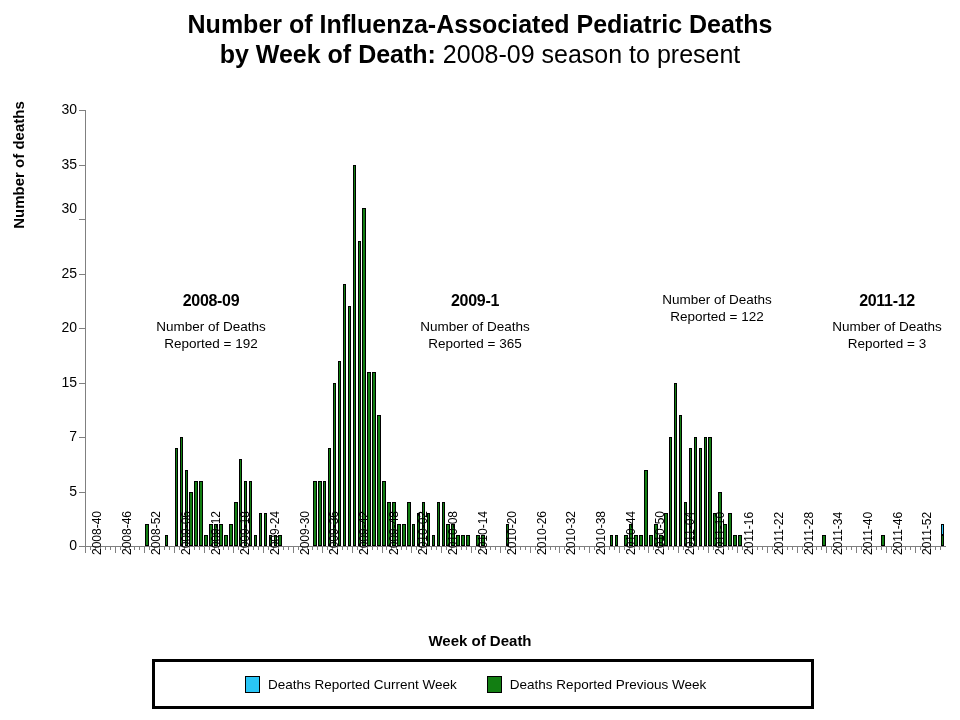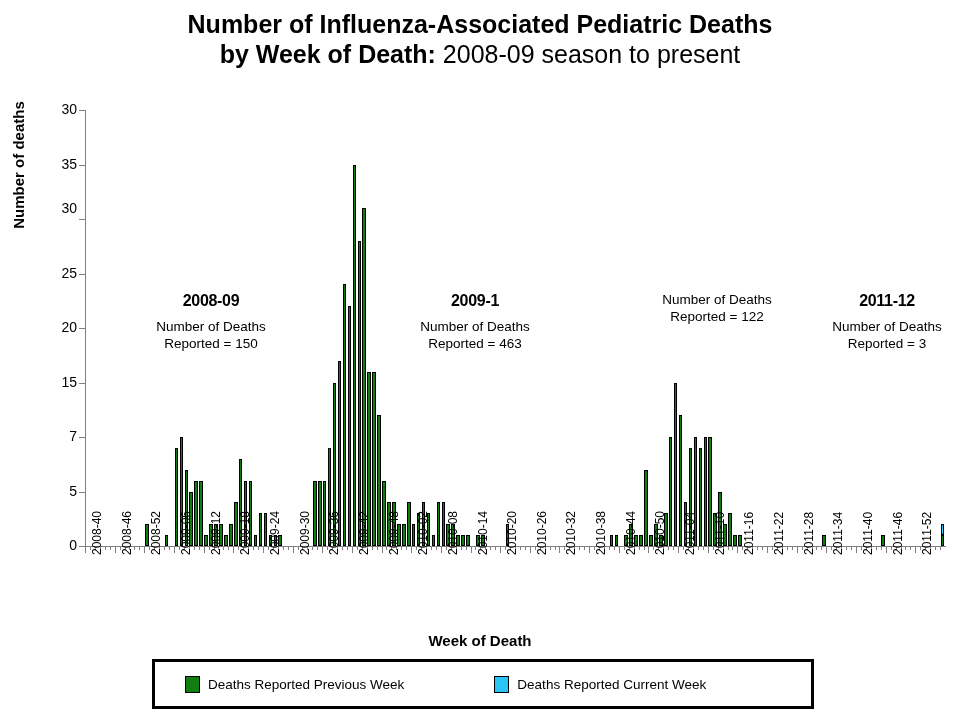--- a/index.html
+++ b/index.html
@@ -462,41 +462,41 @@
       <div class="xtick-lbl" style="left: 801.724px; top: 555px;">2011-28</div>
       <div class="xtick-lbl" style="left: 831.379px; top: 555px;">2011-34</div>
       <div class="xtick-lbl" style="left: 861.034px; top: 555px;">2011-40</div>
       <div class="xtick-lbl" style="left: 890.69px; top: 555px;">2011-46</div>
       <div class="xtick-lbl" style="left: 920.345px; top: 555px;">2011-52</div>
     </div>
 
   <div class="season" style="left:106px; top:292px;">
     <div class="season-name">2008-09</div>
     <div class="season-count">Number of Deaths</div>
-    <div class="season-count">Reported = 150</div>
+    <div class="season-count">Reported = 192</div>
   </div>
   <div class="season" style="left:370px; top:292px;">
     <div class="season-name">2009-1</div>
     <div class="season-count">Number of Deaths</div>
-    <div class="season-count">Reported = 463</div>
+    <div class="season-count">Reported = 365</div>
   </div>
   <div class="season" style="left:612px; top:292px;">
     <div class="season-count">Number of Deaths</div>
     <div class="season-count">Reported = 122</div>
   </div>
   <div class="season" style="left:782px; top:292px;">
     <div class="season-name">2011-12</div>
     <div class="season-count">Number of Deaths</div>
     <div class="season-count">Reported = 3</div>
   </div>
 
   <div id="legend">
+    <div class="legend-item" id="legend-item-curr">
+      <span class="legend-swatch sw-curr"></span>
+      <span>Deaths Reported Current Week</span>
+    </div>
     <div class="legend-item" id="legend-item-prev">
       <span class="legend-swatch sw-prev"></span>
       <span>Deaths Reported Previous Week</span>
     </div>
-    <div class="legend-item" id="legend-item-curr">
-      <span class="legend-swatch sw-curr"></span>
-      <span>Deaths Reported Current Week</span>
-    </div>
   </div>
 
 </div>
 
 </body></html>

